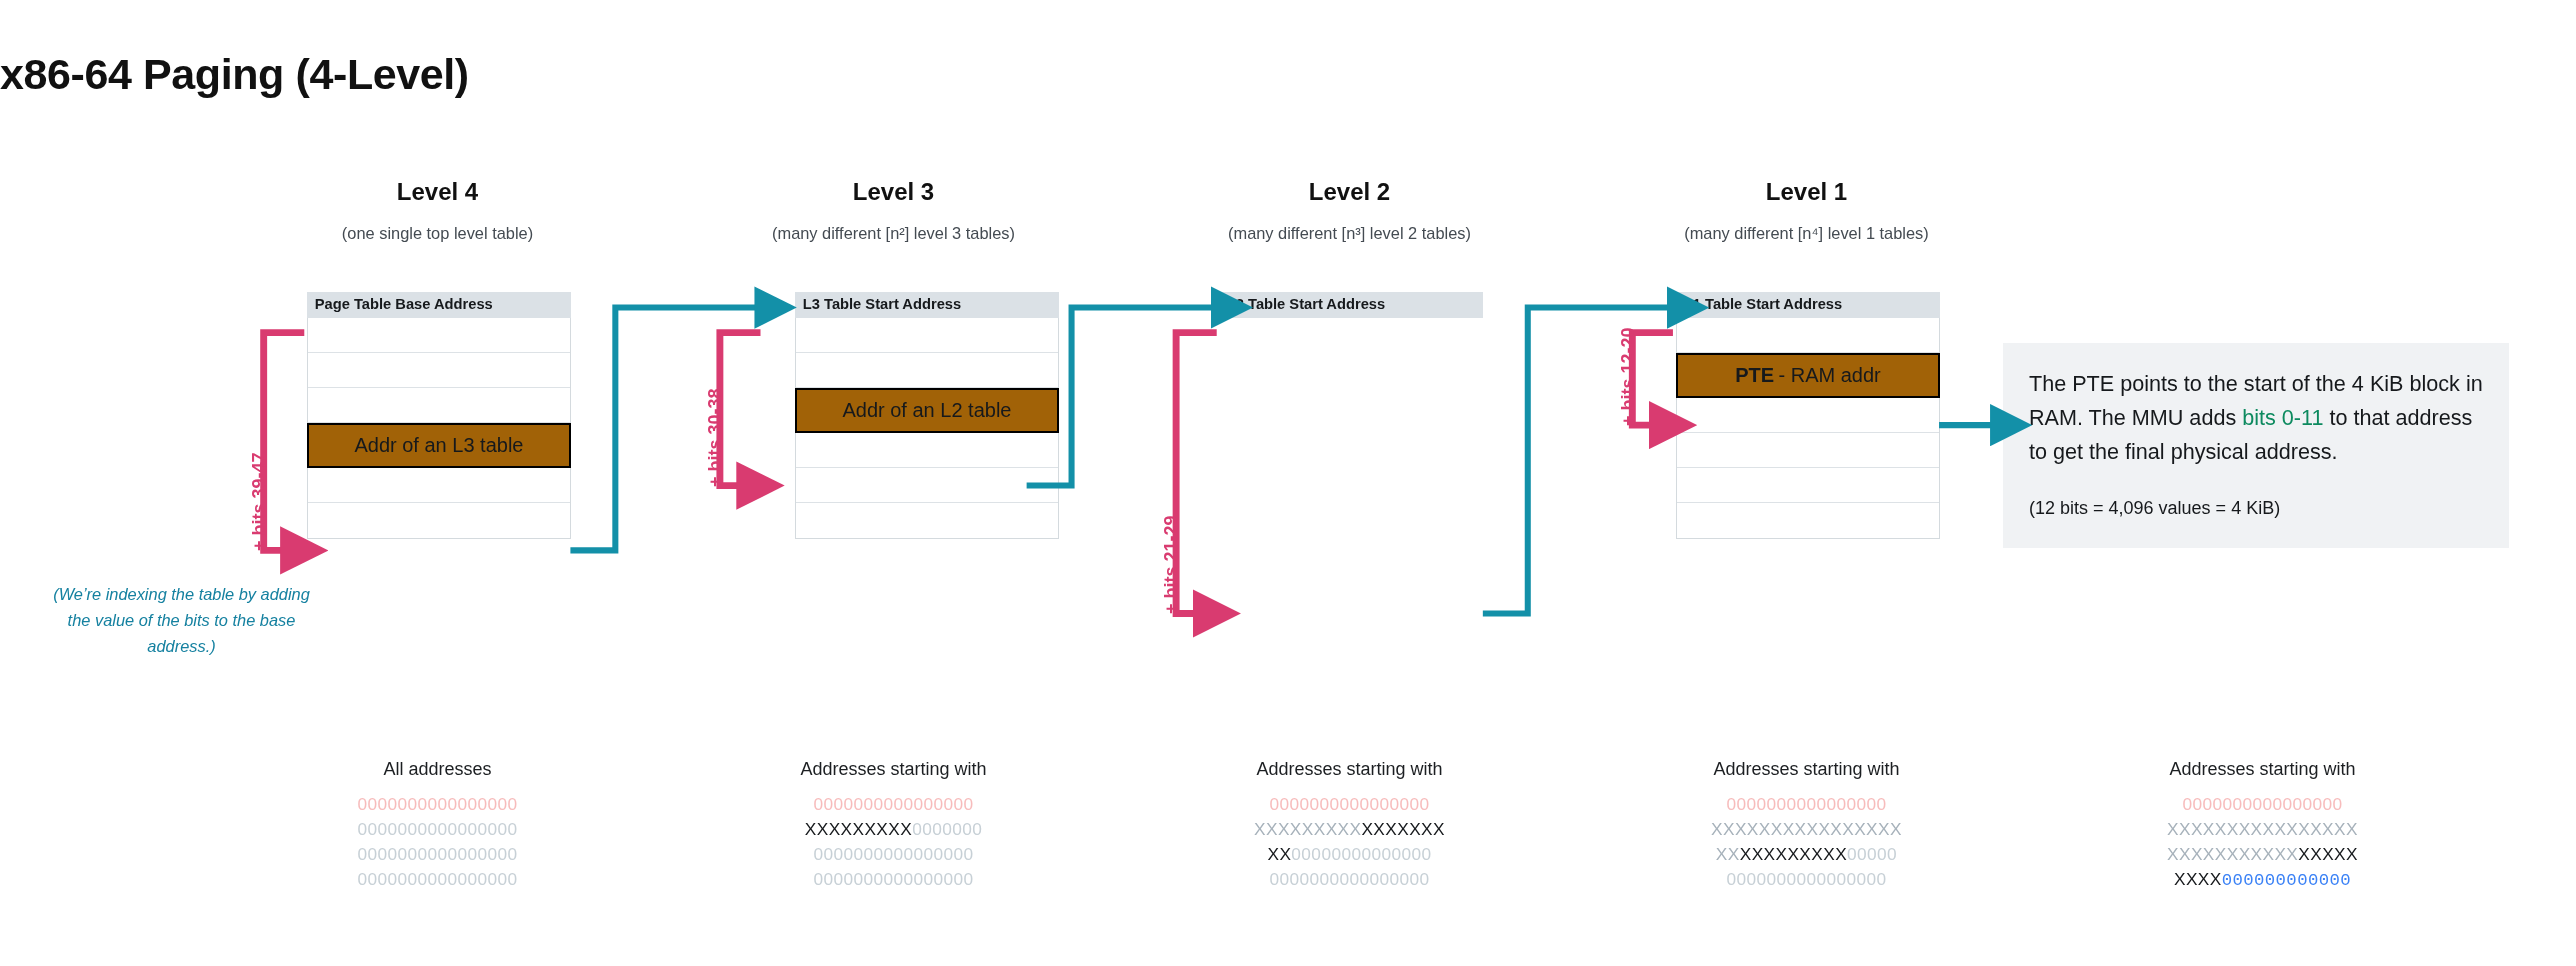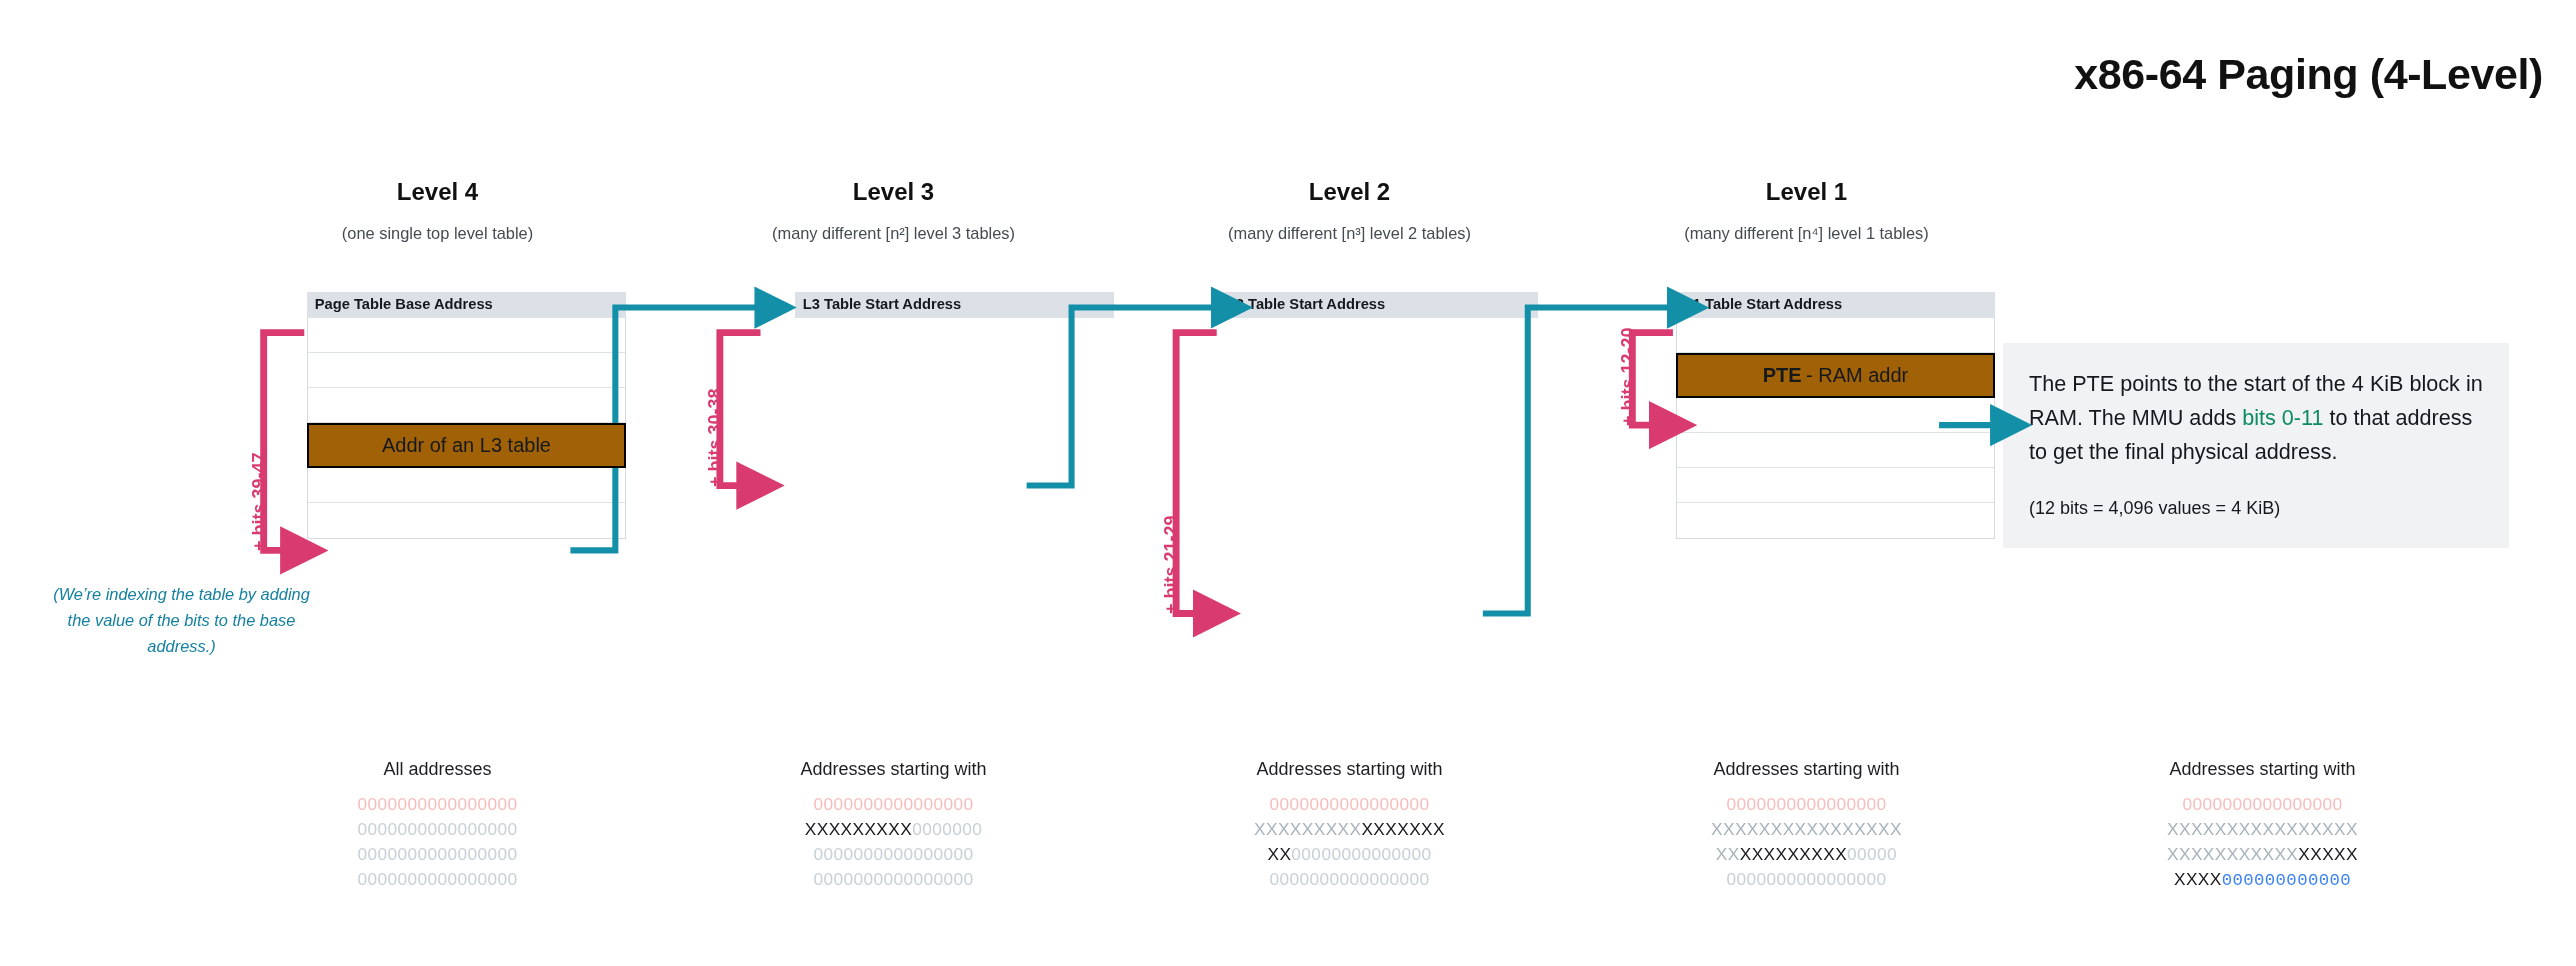--- a/index.html
+++ b/index.html
@@ -15,21 +15,21 @@
     position: relative;
     overflow: hidden;
   }
 
   
   #diagram-title {
     position: absolute;
     top: 50px;
     left: 0;
     width: 2543px;
-    text-align: right;
+    text-align: left;
     font-size: 43px;
     font-weight: bold;
     letter-spacing: -0.4px;
     color: #111111;
   }
 
   
   .level-head {
     position: absolute;
     text-align: center;
@@ -44,21 +44,21 @@
   .level-head .lv-sub {
     font-size: 16.4px;
     color: #444b52;
     margin-top: 18px;
     white-space: nowrap;
   }
 
   
   .ptable {
     position: absolute;
-    width: 319px;
+    width: 264px;
   }
   .ptable .pt-header {
     background: #dbe1e6;
     font-size: 14.7px;
     font-weight: bold;
     color: #16191c;
     padding: 5.2px 7.8px 6px 7.8px;
     box-sizing: border-box;
     height: 26px;
     line-height: 14.7px;
@@ -240,20 +240,30 @@
     <div class="pt-row filled">
       <span>Addr of an L3 table</span>
     </div>
     <div class="pt-row"></div>
     <div class="pt-row"></div>
   </div>
 </div>
 
 <div class="ptable" style="left:763px; top:292px;padding-left:32px;">
   <div class="pt-header">L3 Table Start Address</div>
+  <div class="pt-body">
+    <div class="pt-row"></div>
+    <div class="pt-row"></div>
+    <div class="pt-row filled">
+      <span>Addr of an L2 table</span>
+    </div>
+    <div class="pt-row"></div>
+    <div class="pt-row"></div>
+    <div class="pt-row"></div>
+  </div>
 </div>
 
 <div class="ptable" style="left:1219px; top:292px;">
   <div class="pt-header">L2 Table Start Address</div>
 </div>
 
 <div class="ptable" style="left:1676px; top:292px;">
   <div class="pt-header">L1 Table Start Address</div>
   <div class="pt-body">
     <div class="pt-row"></div>

